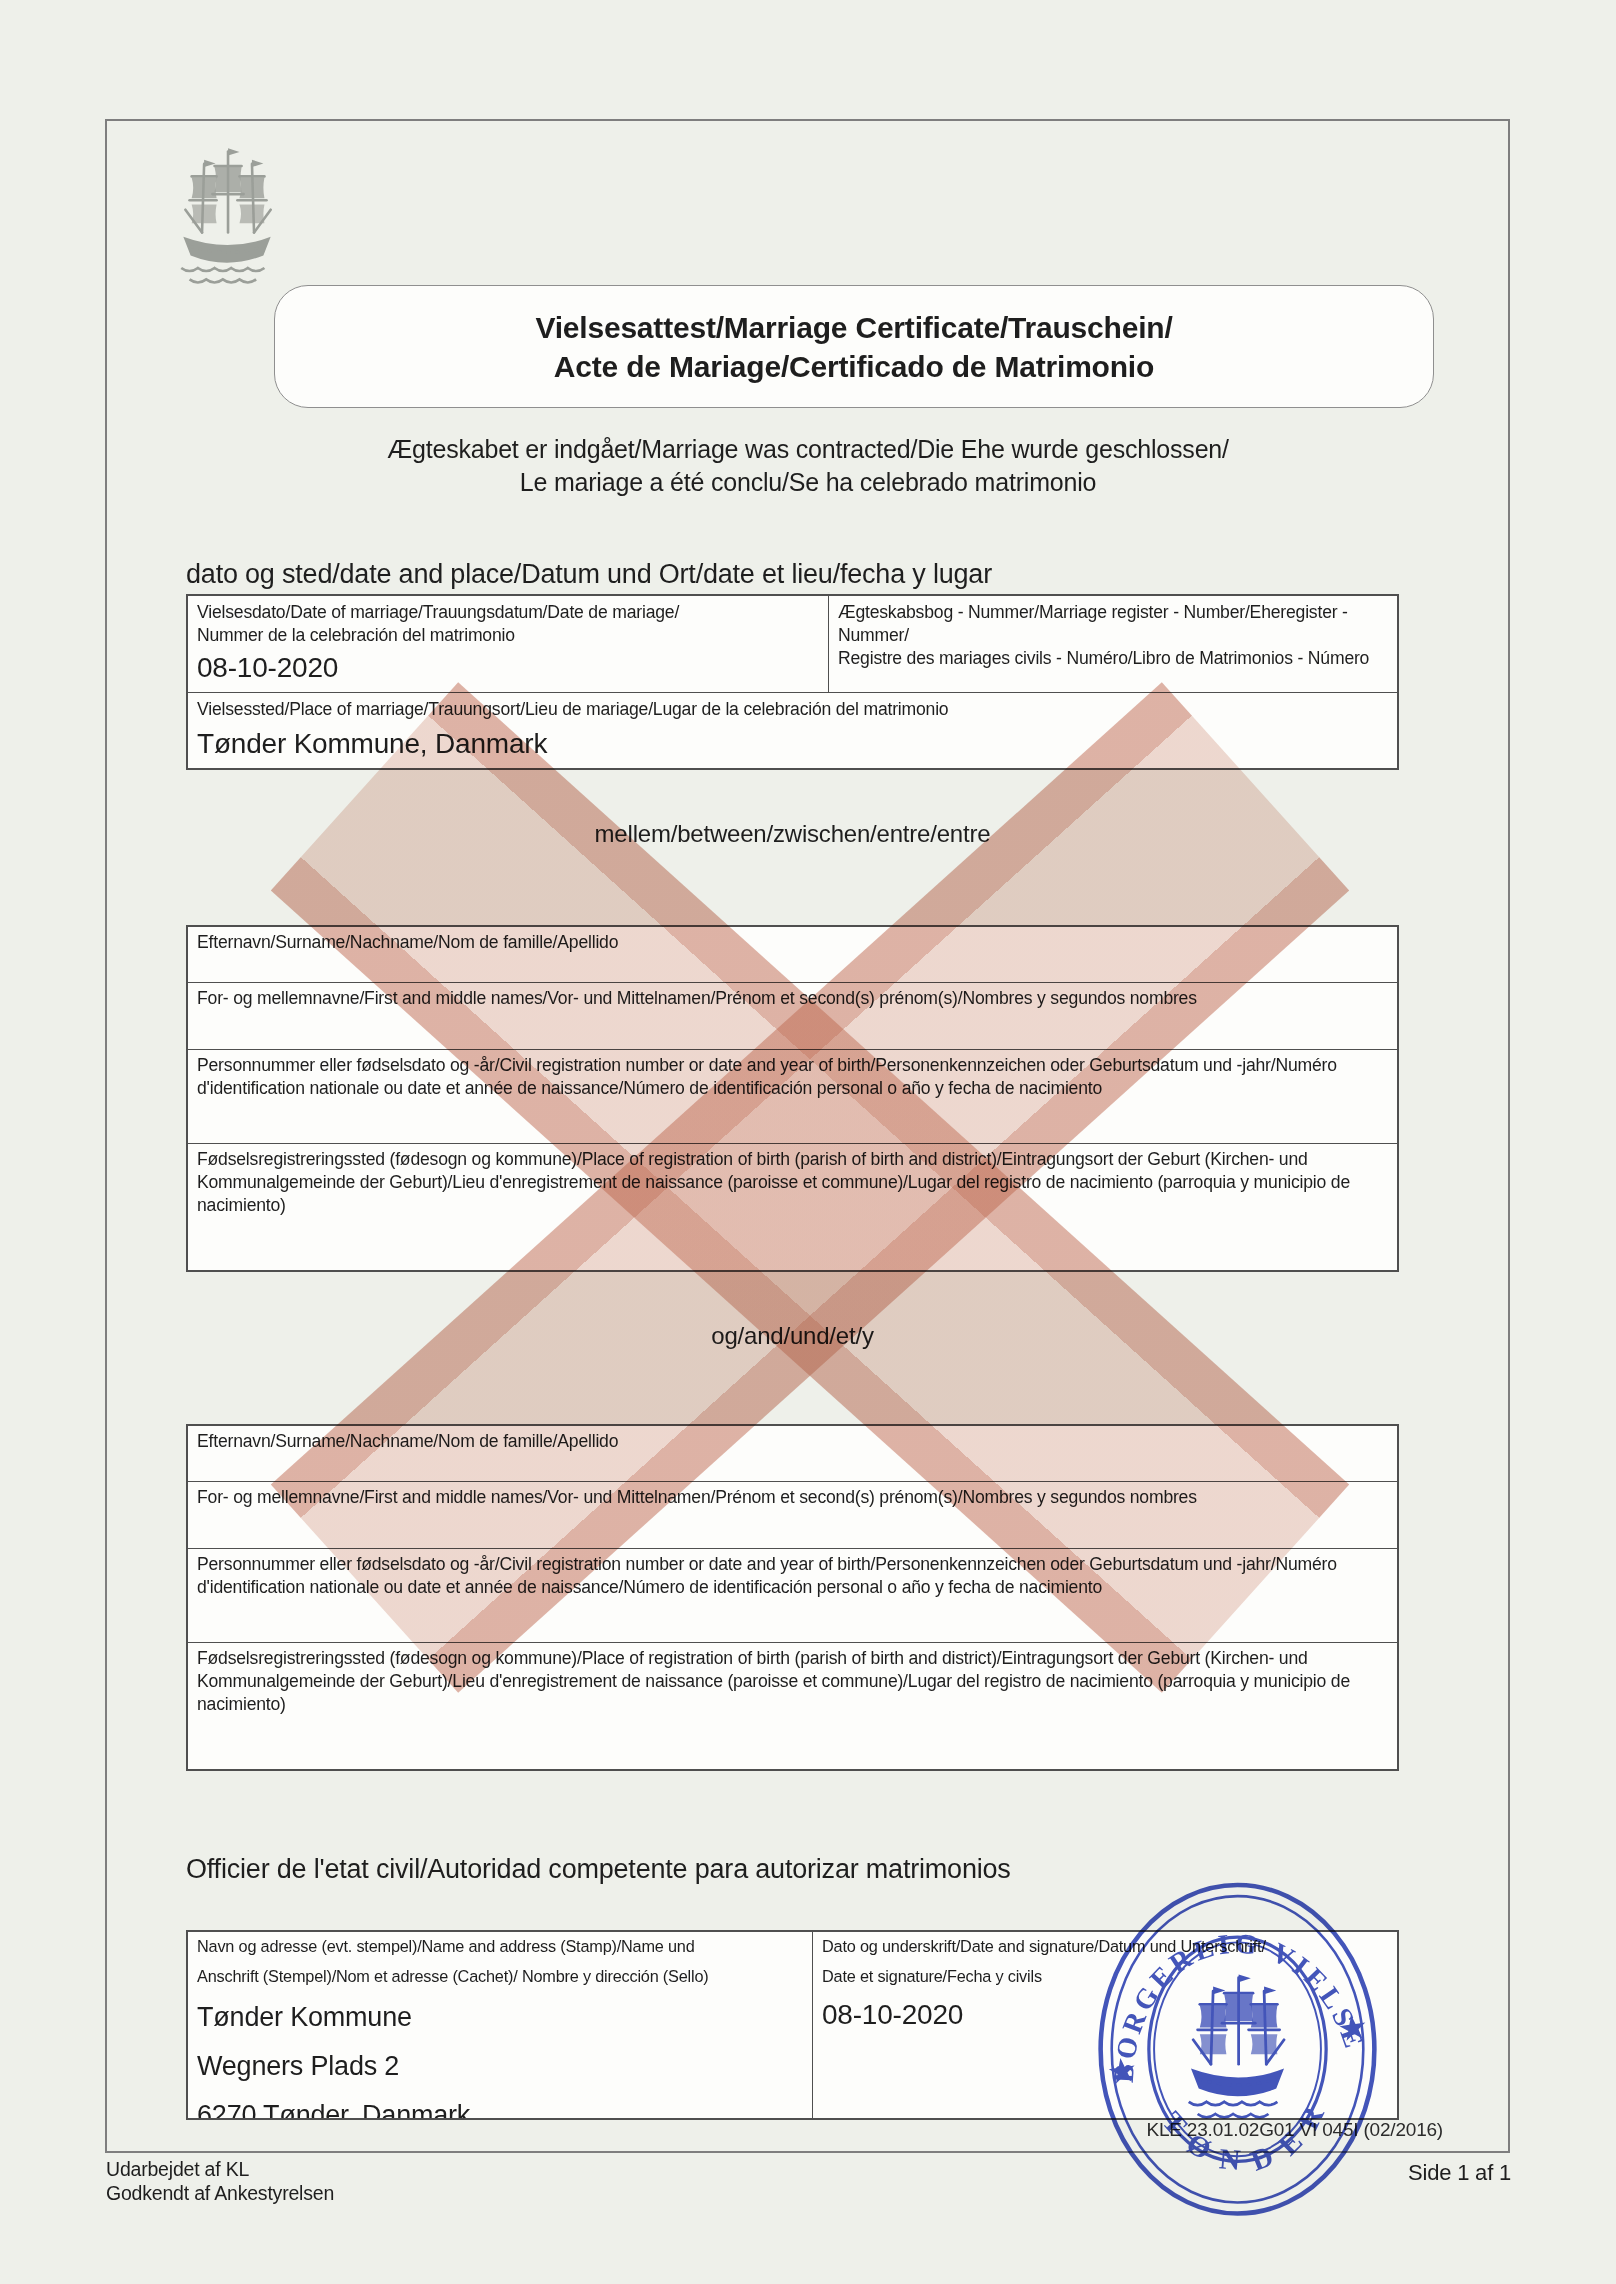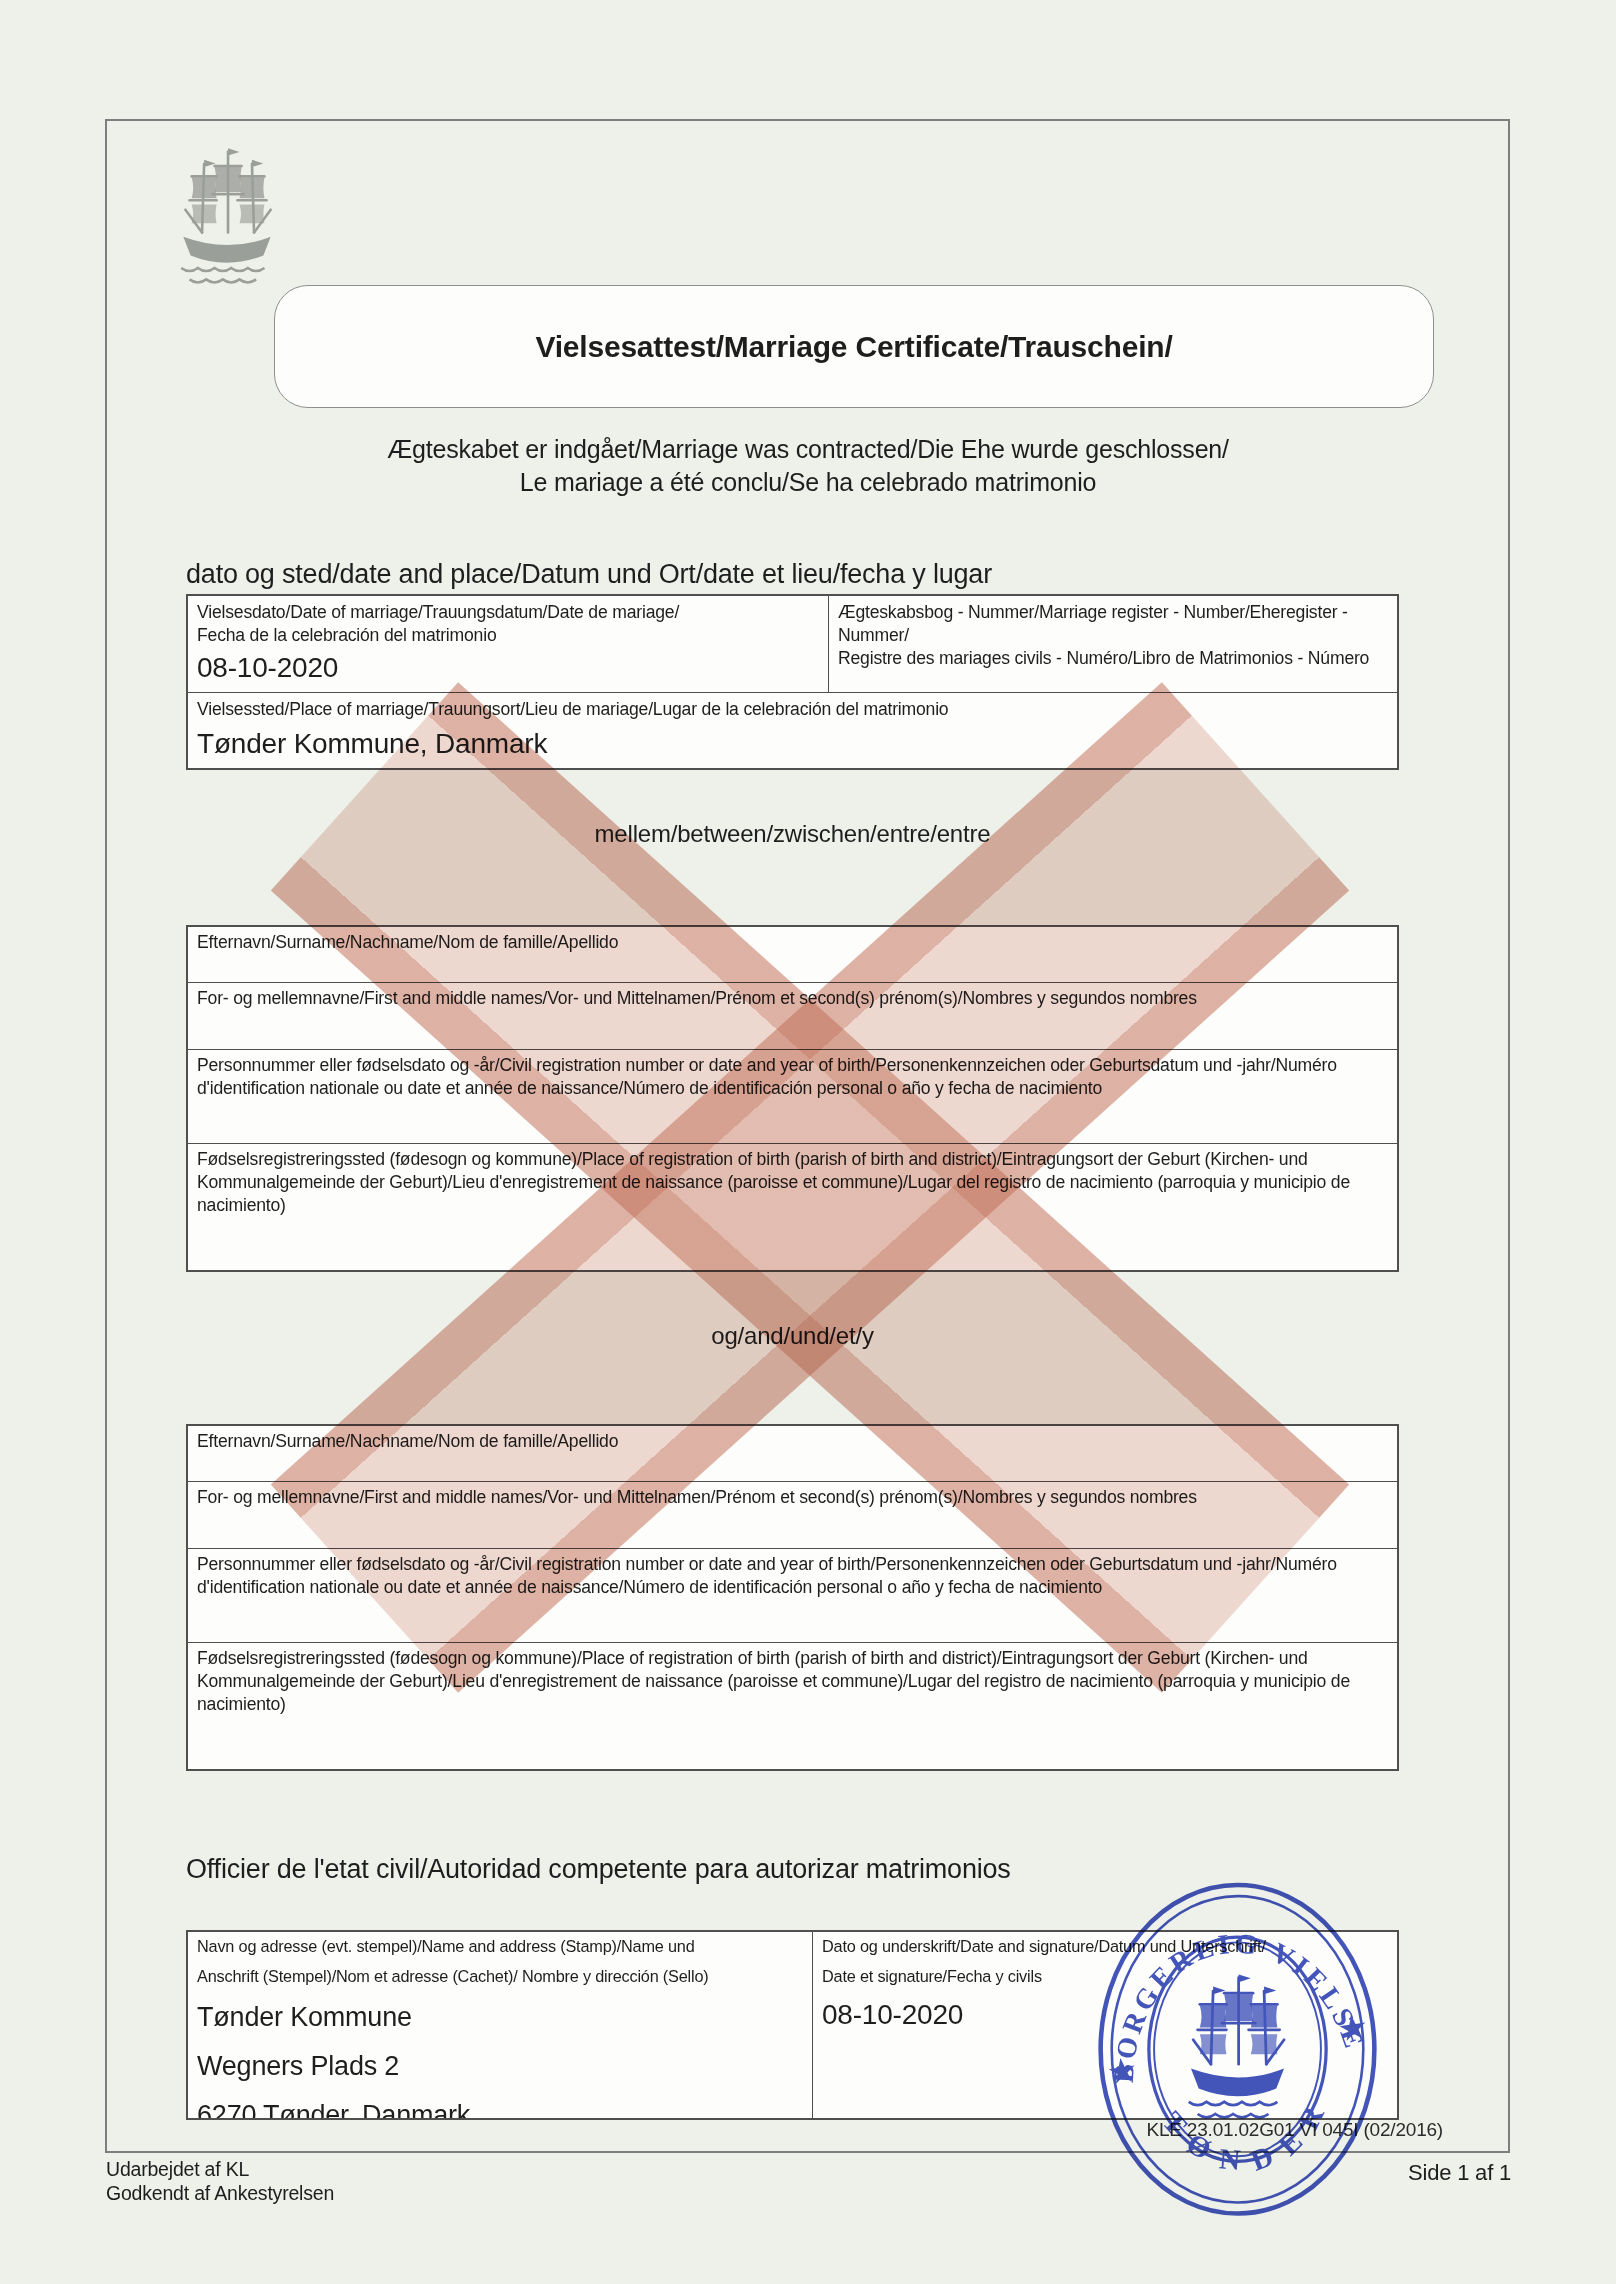--- a/index.html
+++ b/index.html
@@ -97,34 +97,35 @@
   </svg>
 
   <div class="frame"></div>
 
   <svg class="logo-ship" viewBox="0 0 100 140" style="color: rgb(141, 145, 139);">
     <use href="#ship"></use>
   </svg>
 
   <div class="title-box">
     <div class="title-line">Vielsesattest/Marriage Certificate/Trauschein/</div>
+    <div class="title-line">Acte de Mariage/Certificado de Matrimonio</div>
   </div>
 
   <div class="subtitle">
     <div>Ægteskabet er indgået/Marriage was contracted/Die Ehe wurde geschlossen/</div>
     <div>Le mariage a été conclu/Se ha celebrado matrimonio</div>
   </div>
 
   <div class="sec-label" style="top:559px;">dato og sted/date and place/Datum und Ort/date et lieu/fecha y lugar</div>
 
   <div class="tbl" style="top:594px;">
     <div class="row r-top">
       <div class="cell cell-a">
         <div class="lbl">Vielsesdato/Date of marriage/Trauungsdatum/Date de mariage/</div>
-        <div class="lbl">Fecha de la celebración del matrimonio</div>
+        <div class="lbl">Nummer de la celebración del matrimonio</div>
         <div class="val">08-10-2020</div>
       </div>
       <div class="cell cell-b">
         <div class="lbl">Ægteskabsbog - Nummer/Marriage register - Number/Eheregister - Nummer/</div>
         <div class="lbl">Registre des mariages civils - Numéro/Libro de Matrimonios - Número</div>
       </div>
     </div>
     <div class="row r-place">
       <div class="cell" style="width:100%;">
         <div class="lbl">Vielsessted/Place of marriage/Trauungsort/Lieu de mariage/Lugar de la celebración del matrimonio</div>

